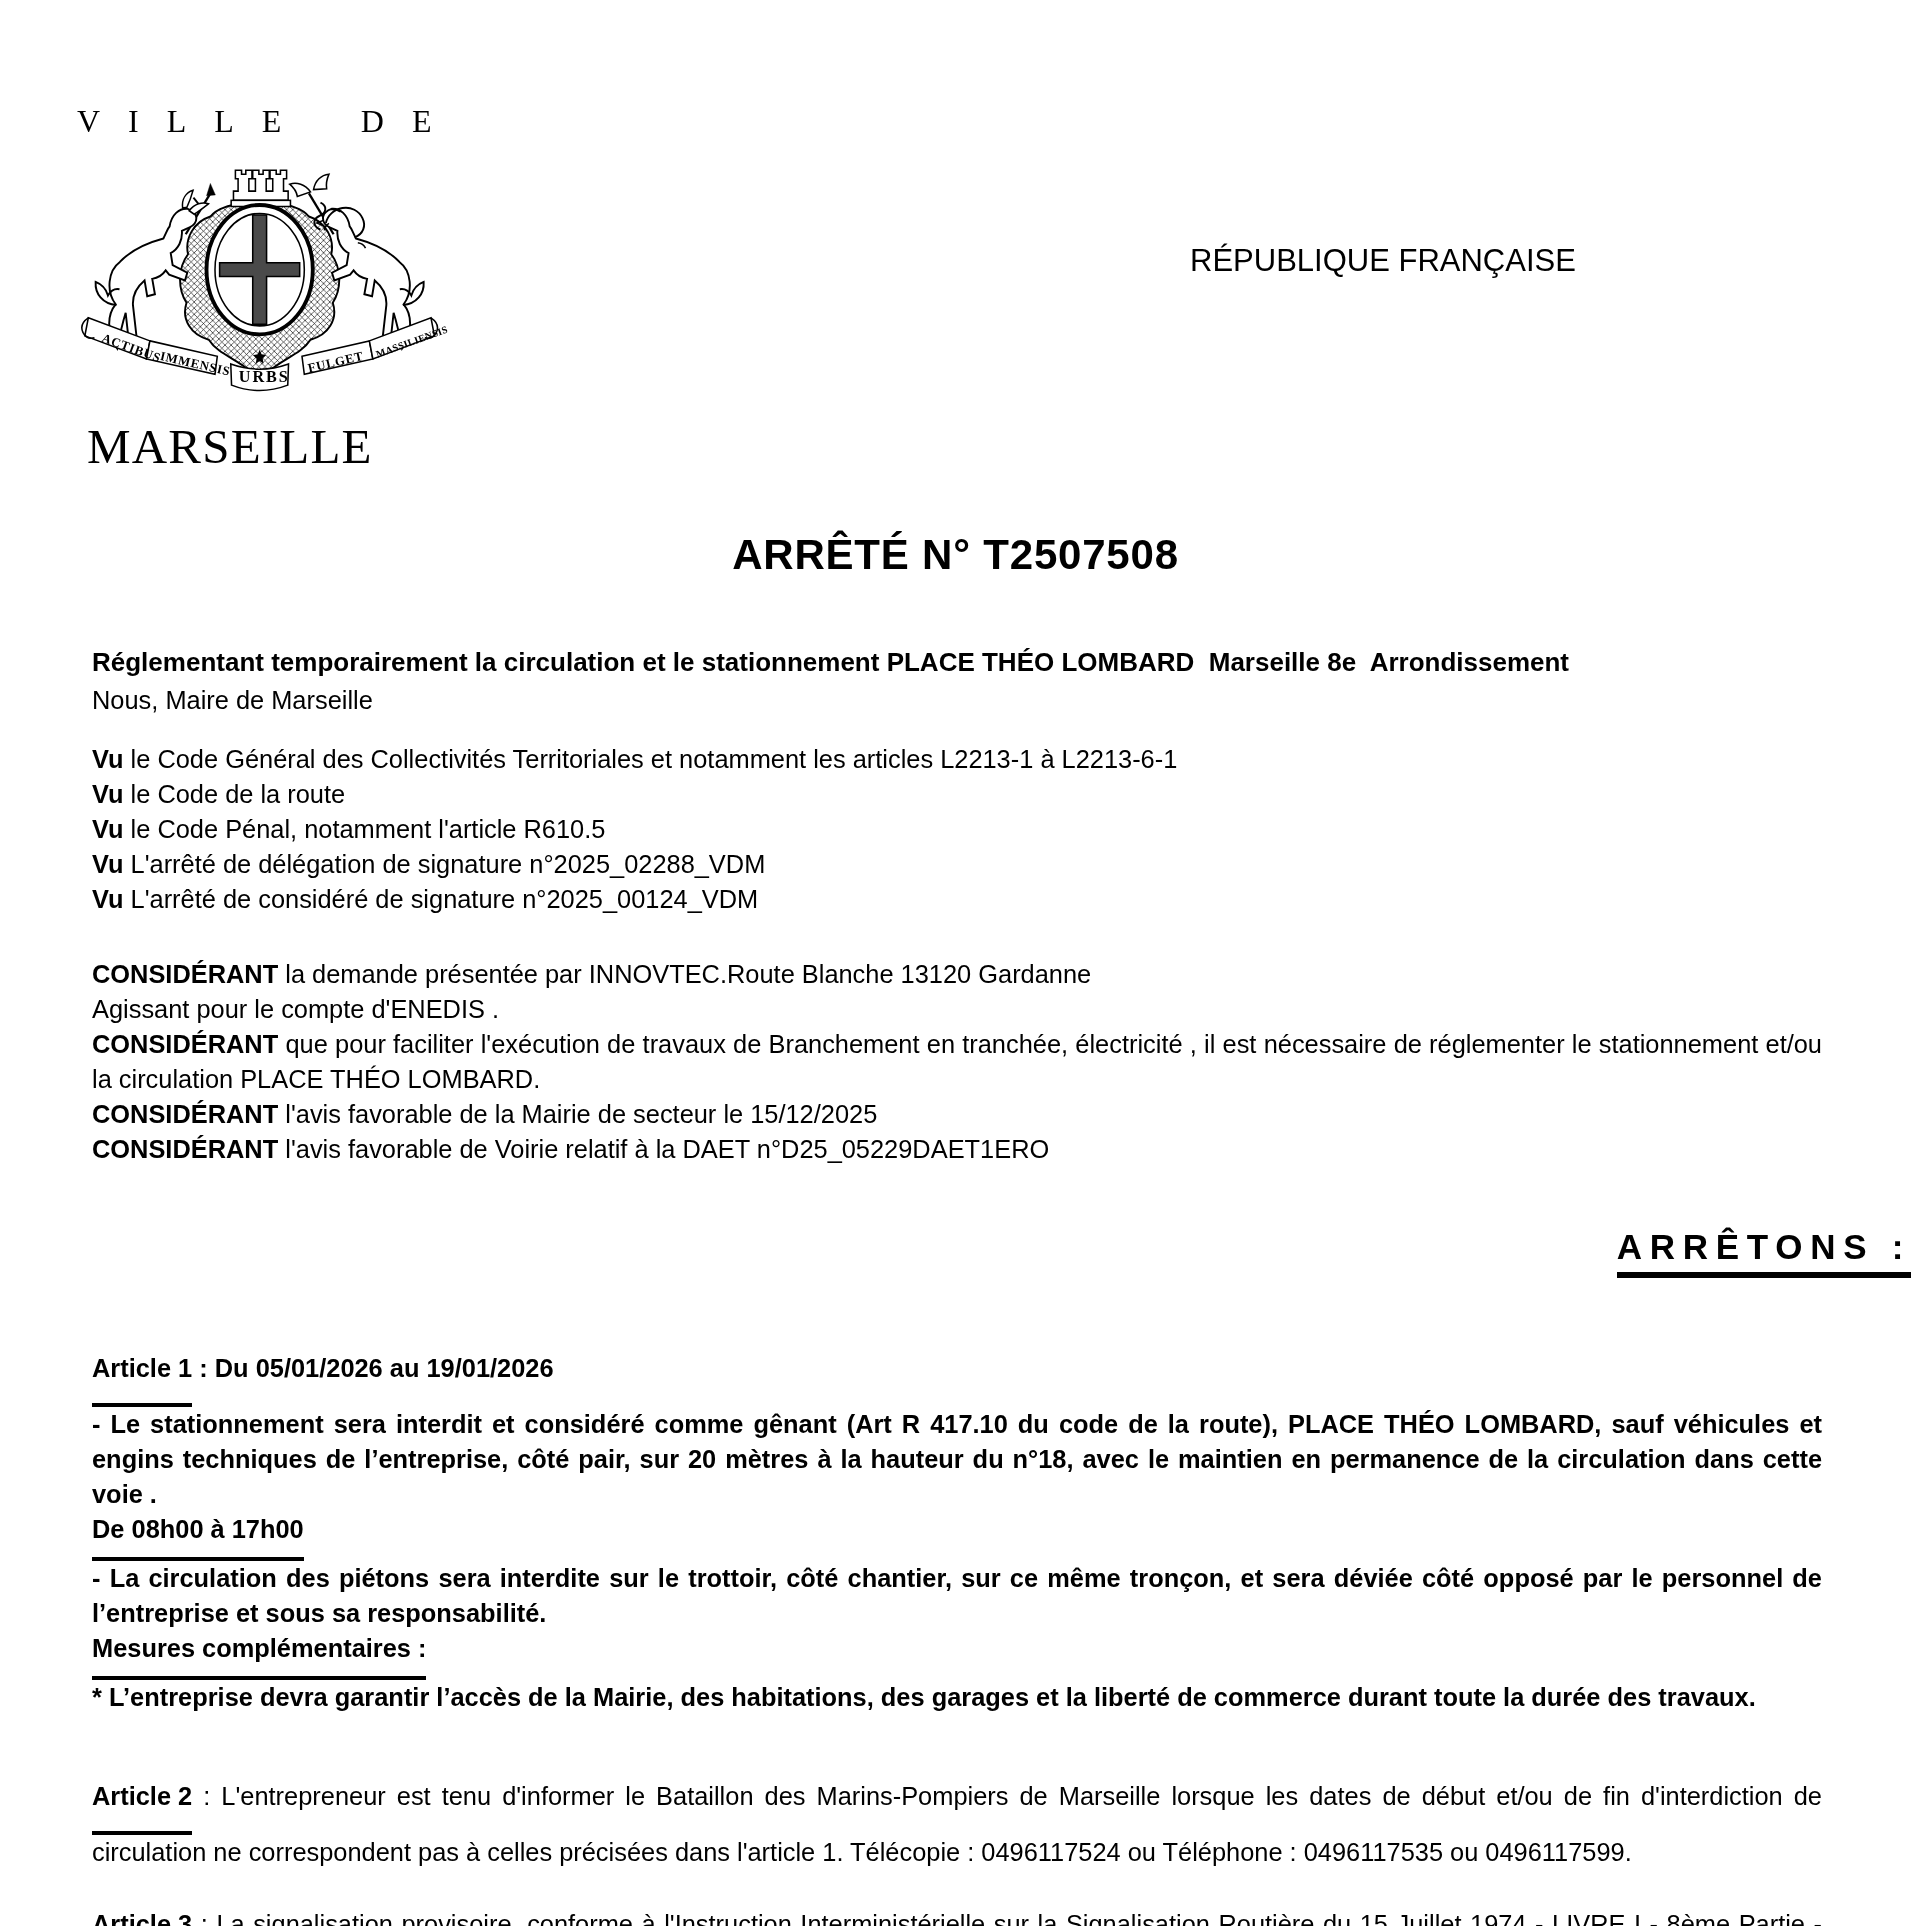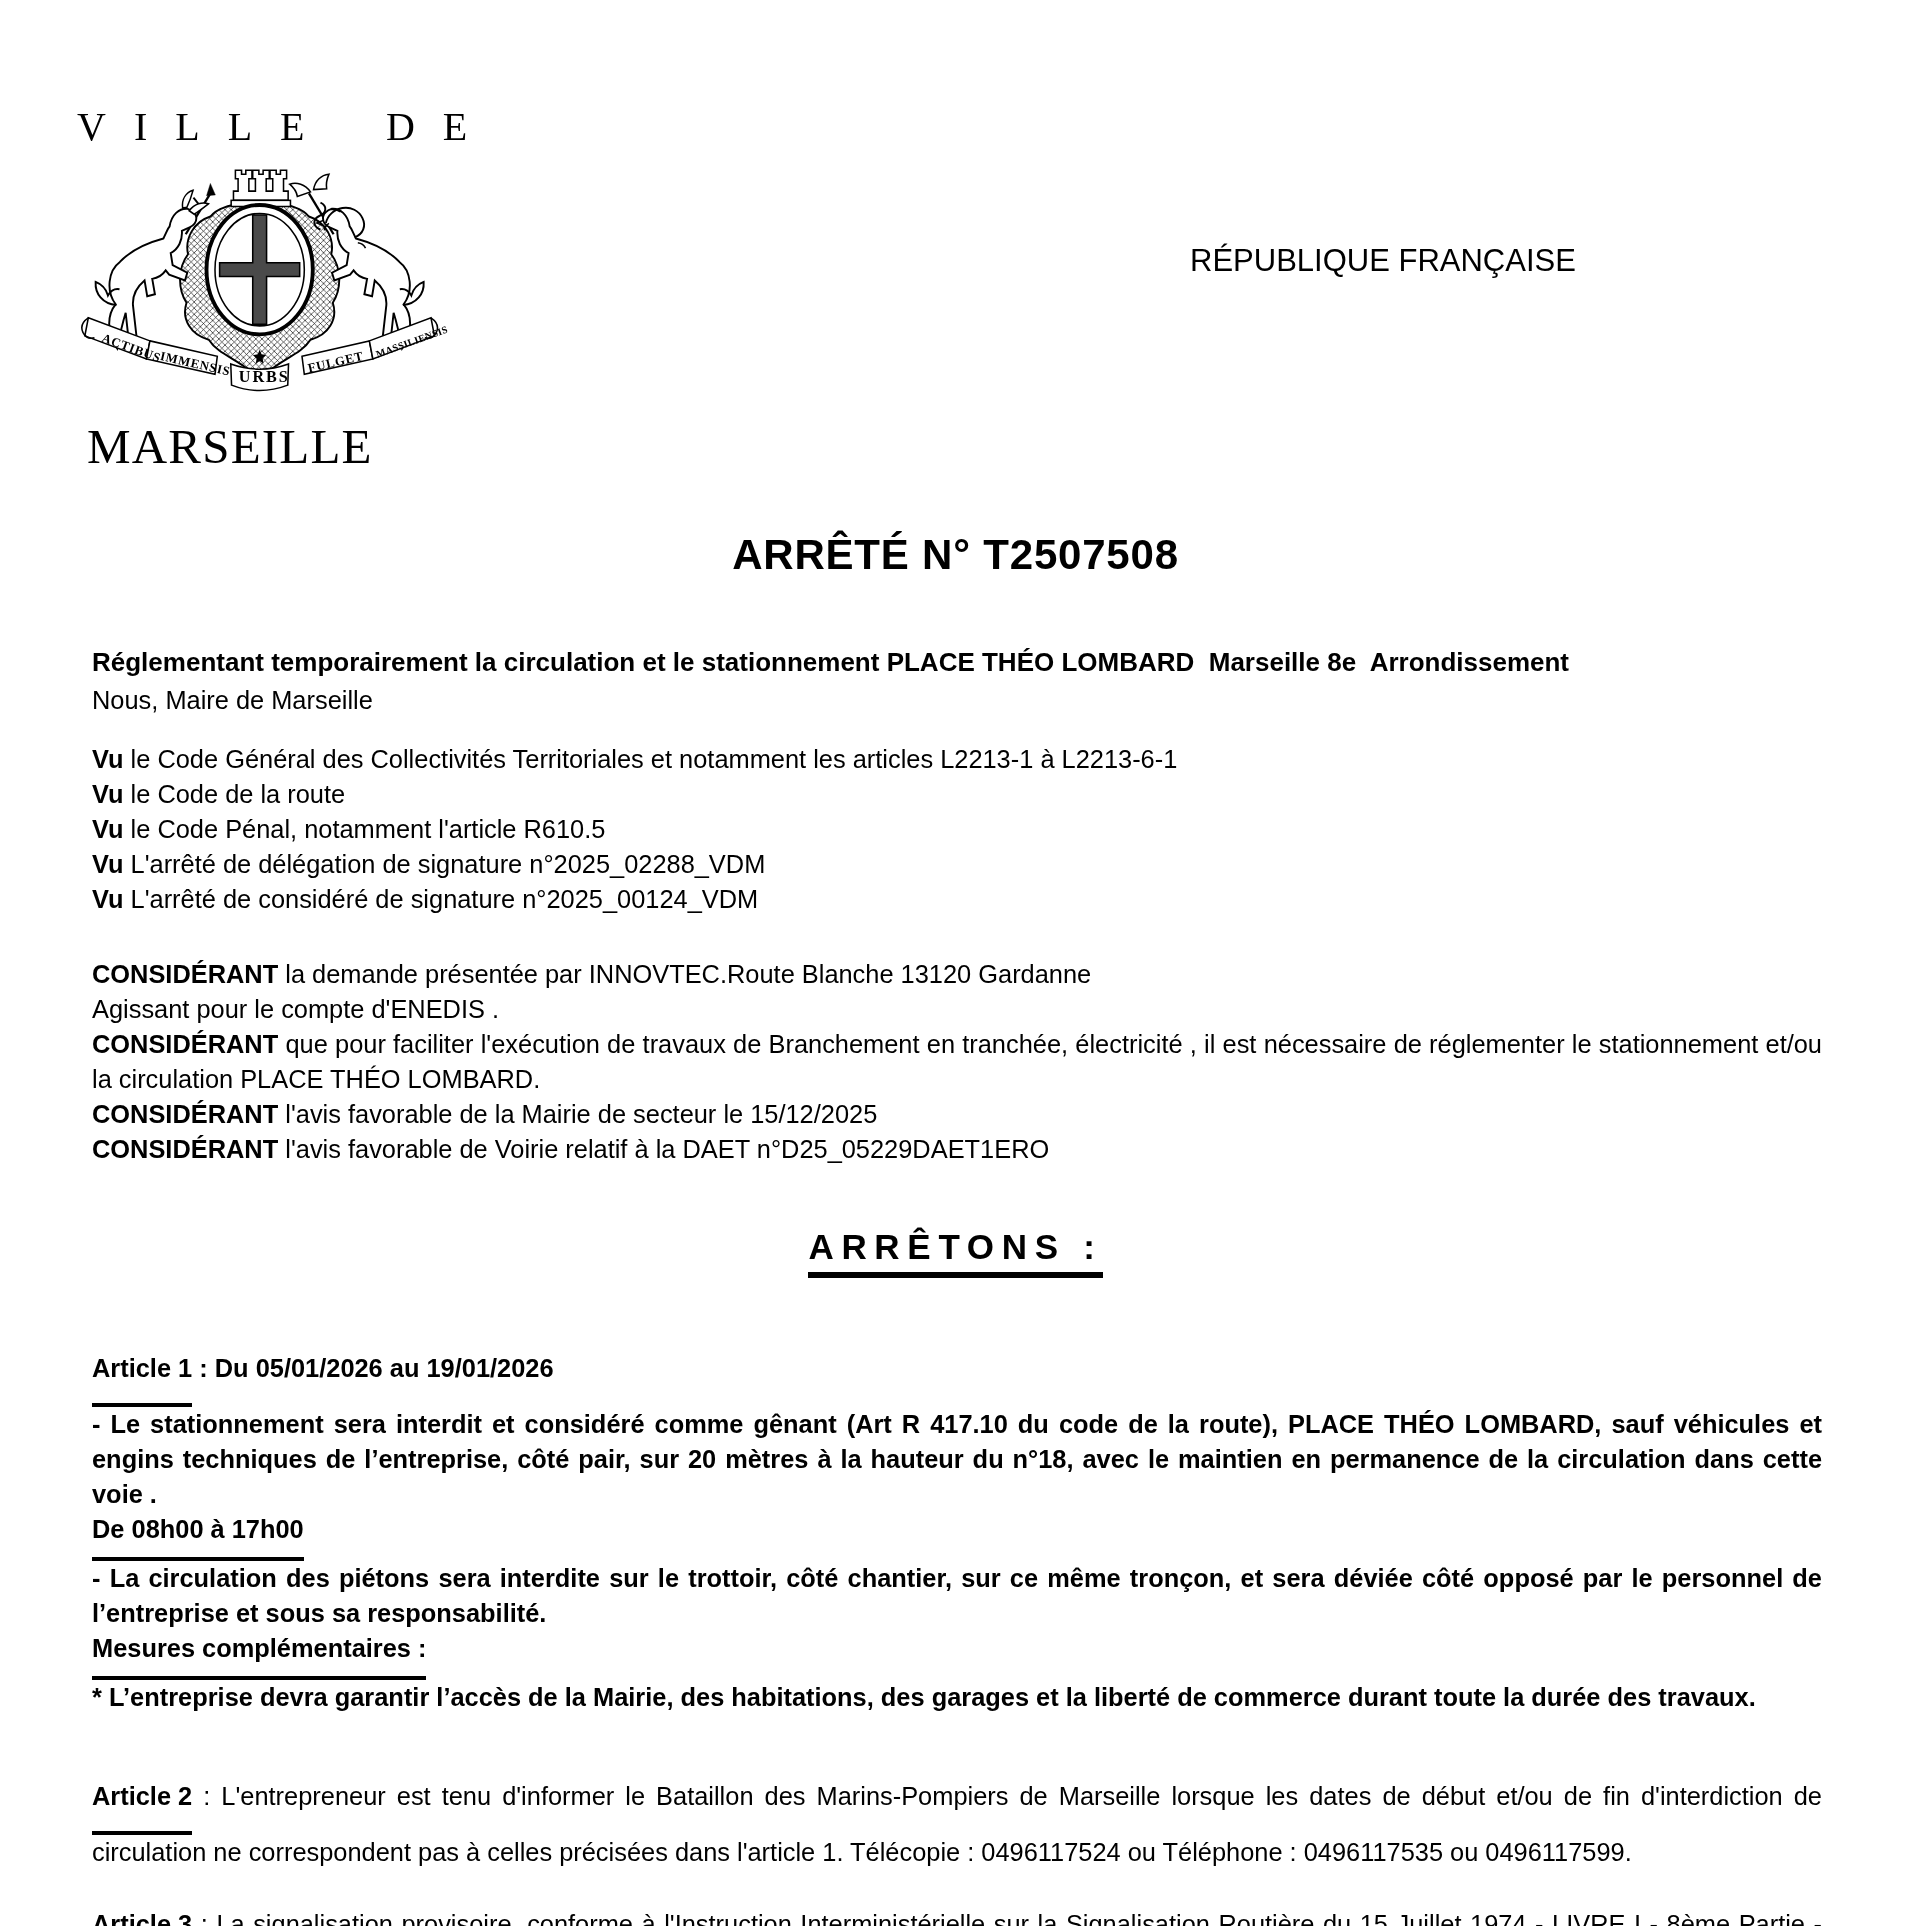--- a/index.html
+++ b/index.html
@@ -13,21 +13,21 @@
   }
   .abs{position:absolute;}
   p{margin:0;font-size:25.4px;line-height:35px;}
   .just{text-align:justify;}
   .b{font-weight:700;}
   .pre{white-space:pre-wrap;}
   
   .ville-de{
     left:77px;top:103px;
     font-family:"Liberation Serif",serif;
-    font-size:40px;letter-spacing:28px;word-spacing:15.4px;
+    font-size:32px;letter-spacing:28px;word-spacing:15.4px;
   }
   .marseille{
     left:87px;top:418px;
     font-family:"Liberation Serif",serif;
     font-size:49px;letter-spacing:1.2px;
   }
   .republique{
     left:1150px;top:243px;
     font-size:31px;letter-spacing:0;margin-left:40px;
   }
@@ -35,21 +35,21 @@
   .crest text{font-family:"Liberation Serif",serif;font-weight:700;}
   
   .doc-title{
     left:0;right:0;top:531px;text-align:center;
     font-size:42px;font-weight:700;letter-spacing:0.8px;
   }
   .subject{left:92px;right:89px;top:615px;font-weight:700;font-size:26px;margin-top:32px;}
   .nous{left:92px;right:89px;top:683px;}
   .vu-block{left:92px;right:95px;top:742px;}
   .cons-block{left:92px;right:89px;top:957px;}
-  .arretons-wrap{left:0;right:0;top:1227px;text-align:center;}
+  .arretons-wrap{left:0;right:0;top:1227px;text-align:right;}
   .arretons{
     display:inline-block;
     font-size:35px;font-weight:700;letter-spacing:7.7px;
     border-bottom:6.2px solid #000;padding-bottom:5.4px;
   }
   .article1{left:92px;right:89px;top:1351px;}
   .article1 p{font-weight:700;}
   .a2{left:92px;right:89px;top:1779px;}
   .a3{left:92px;right:89px;top:1907px;}
   .lbl{

